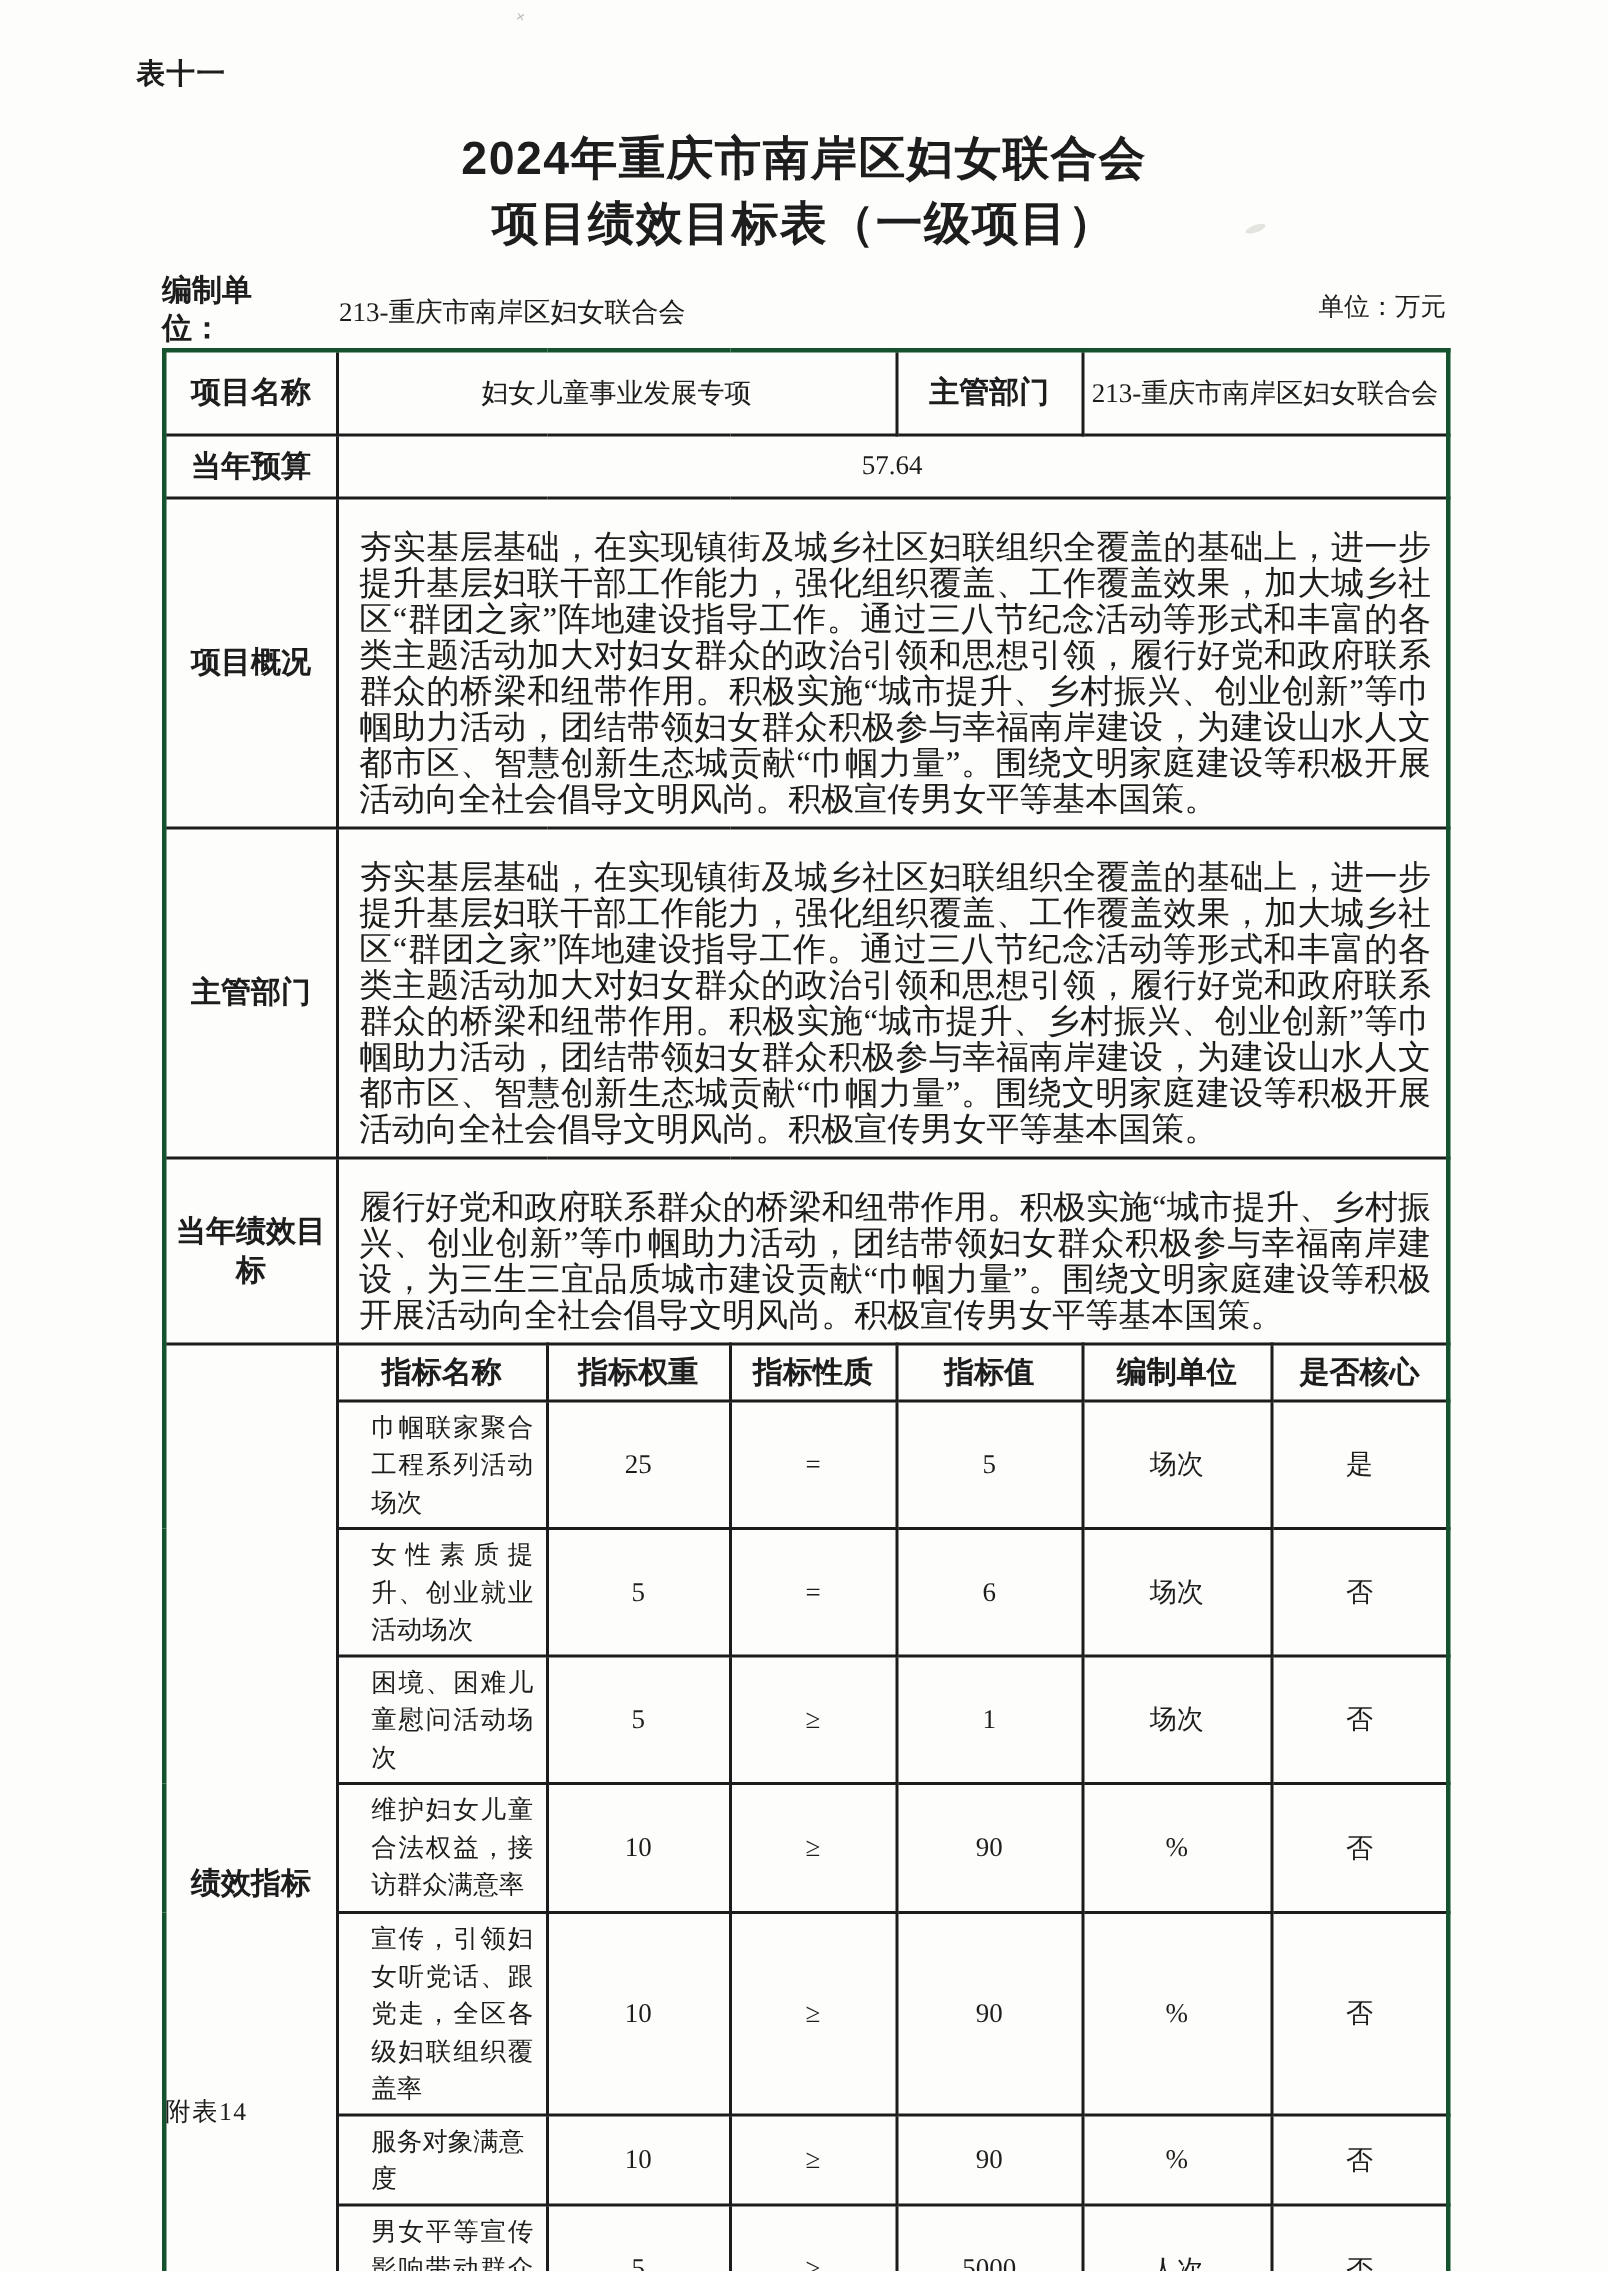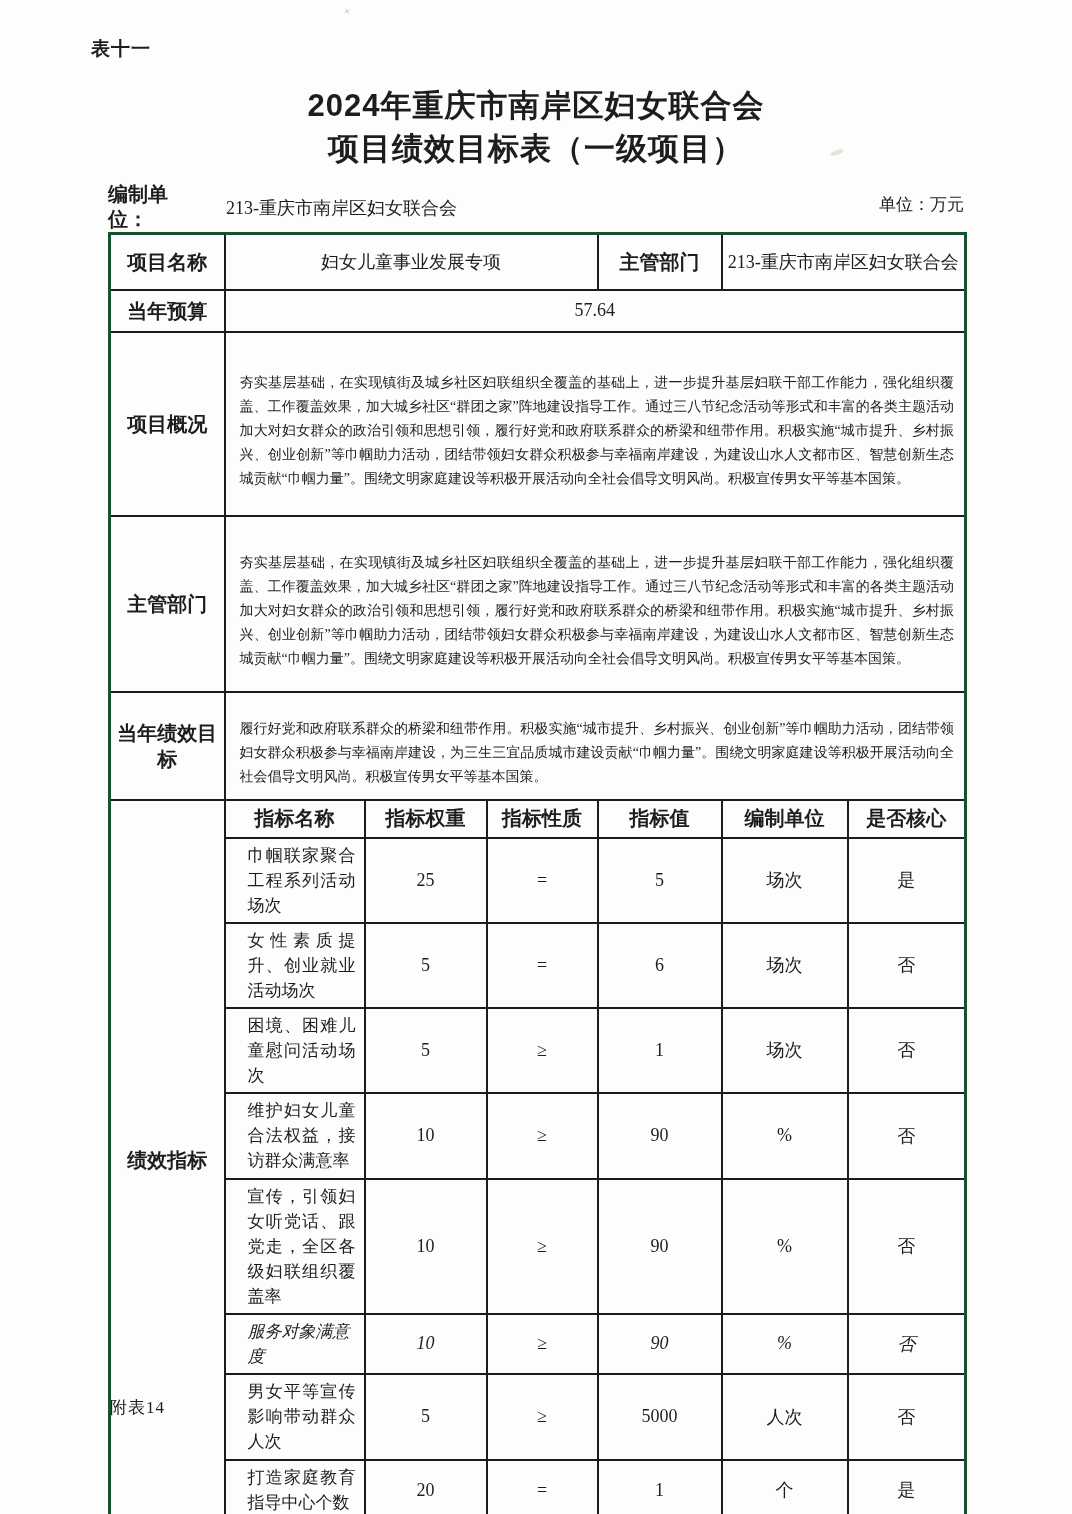--- a/index.html
+++ b/index.html
@@ -51,34 +51,34 @@
     font-weight:bold; font-size:20px;
     text-align:center; line-height:26px;
     padding:2px 6px;
   }
   td.hdr{
     font-family:"Liberation Sans", sans-serif;
     font-weight:bold; font-size:20px;
     text-align:center; padding:2px;
   }
   td.para{
-    font-size:14px; line-height:24px;
+    font-size:22px; line-height:24px;
     padding:20px 10px 6px 14px;
     text-align:justify;
   }
   td.ctr{ text-align:center; }
   td.name{
     font-size:17px; line-height:25px;
     padding:4px 8px 4px 22px;
     text-align:justify;
   }
   tr.h56{height:56px;} tr.h42{height:42px;} tr.h184{height:184px;}
   tr.h176{height:176px;} tr.h108{height:108px;} tr.h38{height:38px;}
   tr.h62{height:62px;} tr.h80{height:80px;} tr.h60{height:60px;}
-  tr.h86{height:86px;} tr.h96{height:96px;} tr.h44{height:44px;font-style:italic;}
+  tr.h86{height:86px;} tr.h96{height:96px;} tr.h44{height:44px;}
   tr.h78{height:86px;}
   .footer-note{
     position:absolute; left:110px; top:1396px;
     font-size:17px; letter-spacing:1px;
   }
   .artifact-check{
     position:absolute; left:344px; top:6px;
     color:#b9b9b9; font-size:13px; transform:rotate(12deg);
   }
   .artifact-dot{

